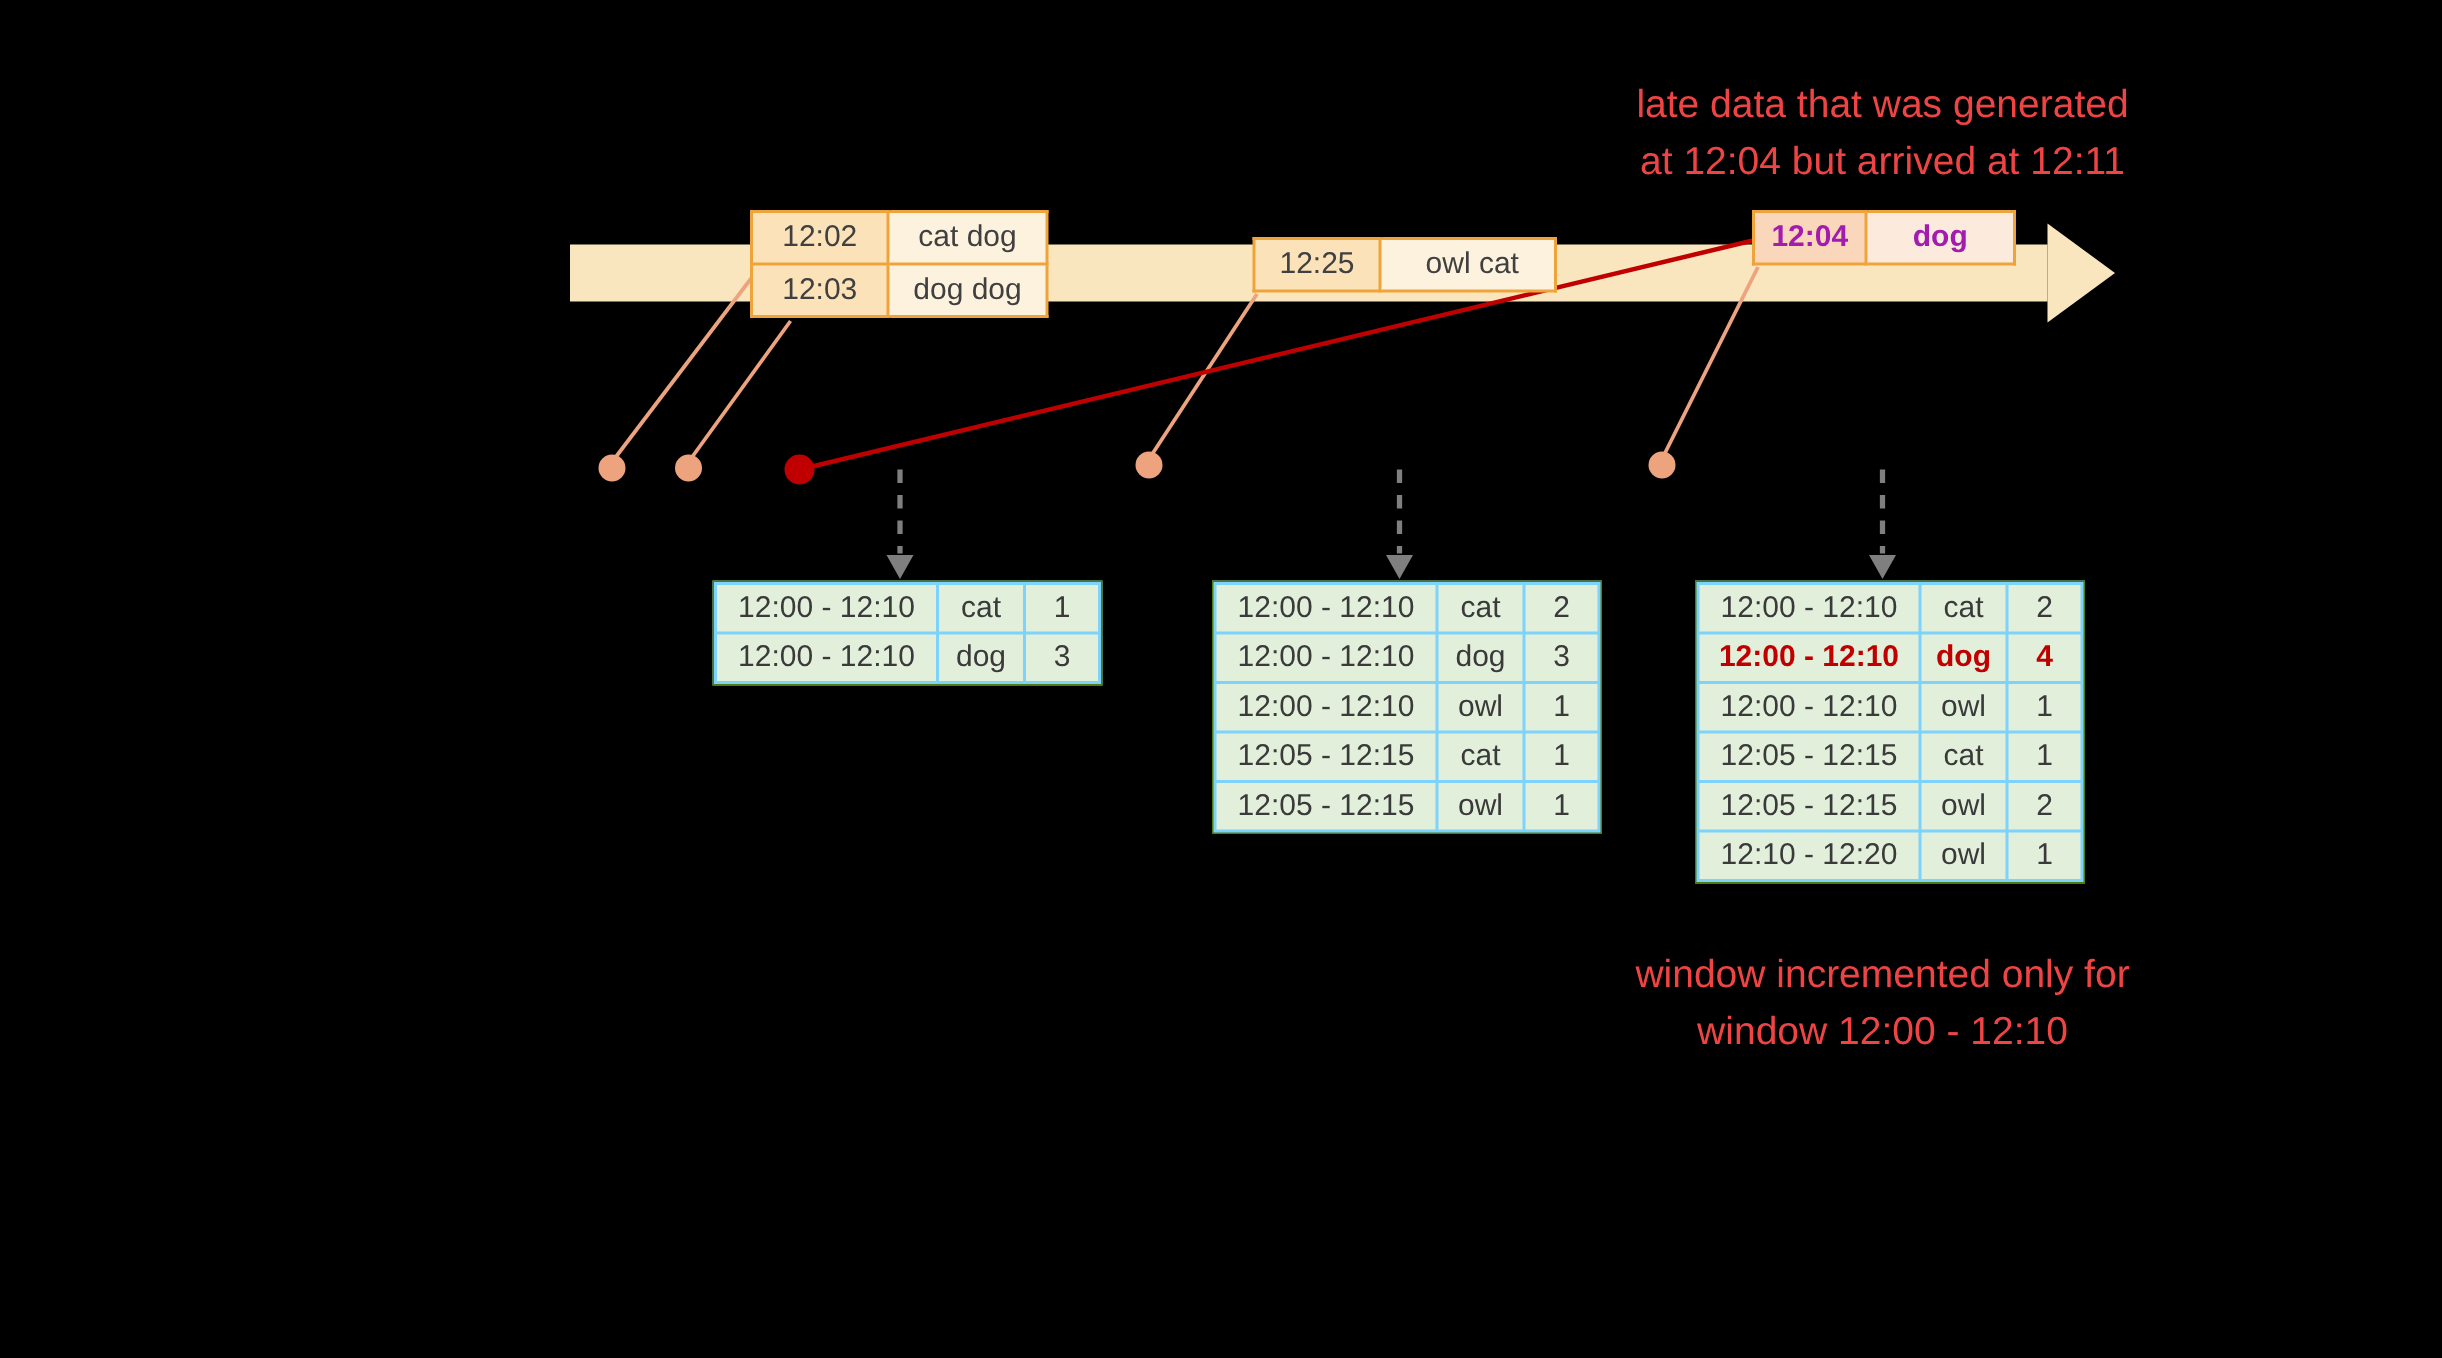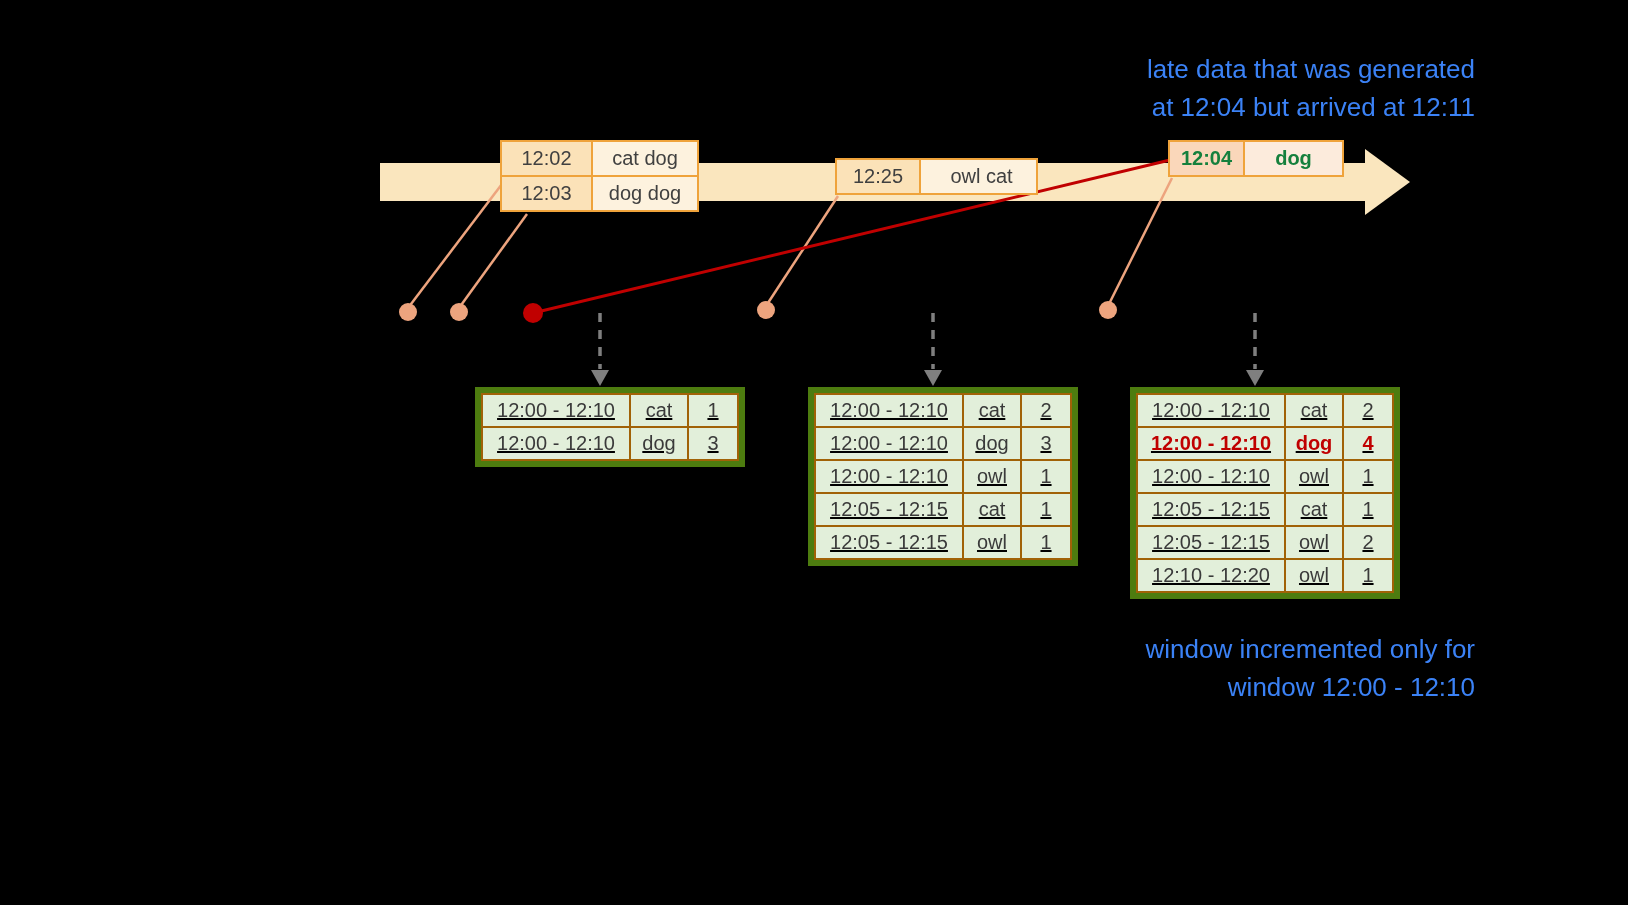--- a/index.html
+++ b/index.html
@@ -2,44 +2,44 @@
 <html><head>
 <meta charset="utf-8">
 <style>
   html,body{margin:0;padding:0;}
   body{background:#000;width:1628px;height:905px;position:relative;overflow:hidden;
        font-family:"Liberation Sans", sans-serif;}
   #canvas{position:absolute;left:0;top:0;width:1628px;height:905px;}
   svg.overlay{position:absolute;left:0;top:0;}
 
   
-  .annotation{position:absolute;width:440px;text-align:right;color:#3b82f6;
+  .annotation{position:absolute;width:440px;text-align:center;color:#ef4444;
               font-size:26px;line-height:38px;}
   .ann-top{left:1035px;top:50px;}
   .ann-bottom{left:1035px;top:630px;}
 
   
   table.events{position:absolute;border-collapse:collapse;}
   table.events td{border:2.5px solid #EFA33B;height:33px;text-align:center;
                   font-size:20px;color:#404040;padding:0 6px;}
   table.events td.c-time{background:#FBE2B8;}
   table.events td.c-word{background:#FDF2DE;}
-  table.events tr.hl td{color:#15803d;font-weight:bold;}
+  table.events tr.hl td{color:#a21caf;font-weight:bold;}
   table.events tr.hl td.c-time{background:#FAD7BA;}
   table.events tr.hl td.c-word{background:#FCEBDC;}
   #ev1{left:500px;top:140px;}
   #ev2{left:835px;top:158px;}
   #ev3{left:1168px;top:140px;}
   #ev1 .c-time{width:77px;margin-left:28px;} #ev1 .c-word{width:92px;}
   #ev2 .c-time{width:70px;} #ev2 .c-word{width:97px;padding-left:12px;}
   #ev3 .c-time{width:61px;} #ev3 .c-word{width:85px;}
 
   
   table.result{position:absolute;border-collapse:separate;border-spacing:2.5px;
-               background:#a16207;border:6px solid #4d7c0f;text-decoration:underline;}
+               background:#7dd3fc;border:1px solid #4d7c0f;}
   table.result td{background:#E2EFDA;height:31px;text-align:center;
                   font-size:20px;color:#3A3A3A;padding:0 4px;}
   table.result td.c-win{width:138px;}
   table.result td.c-word{width:48px;}
   table.result td.c-cnt{width:40px;}
   table.result tr.hl td{color:#C00000;font-weight:bold;}
   #t1{left:475px;top:387px;}
   #t2{left:808px;top:387px;}
   #t3{left:1130px;top:387px;}
 </style>

